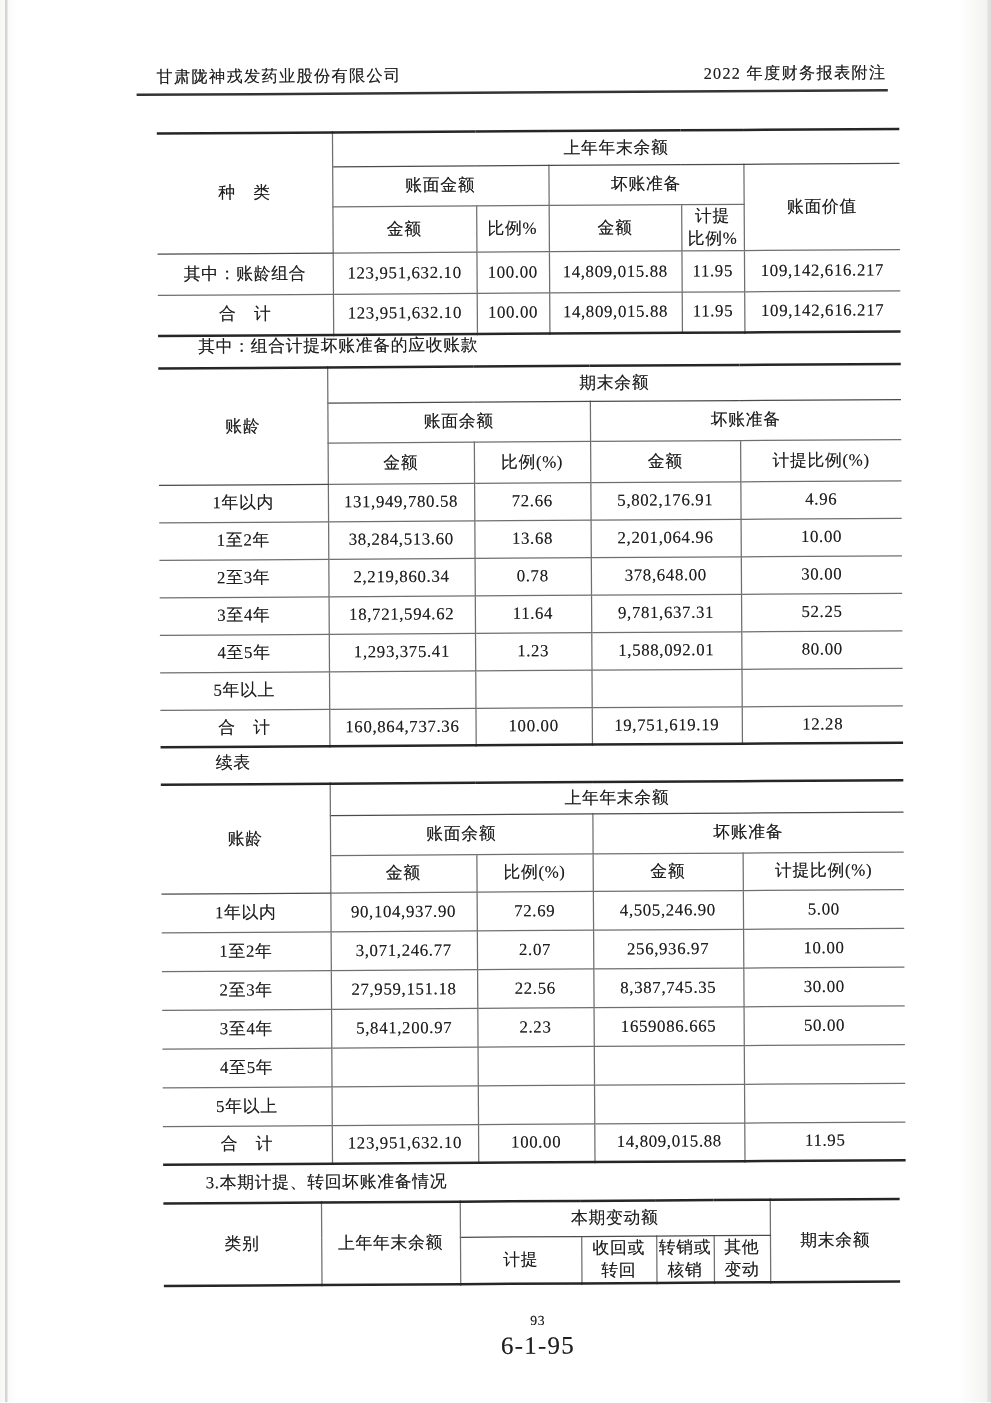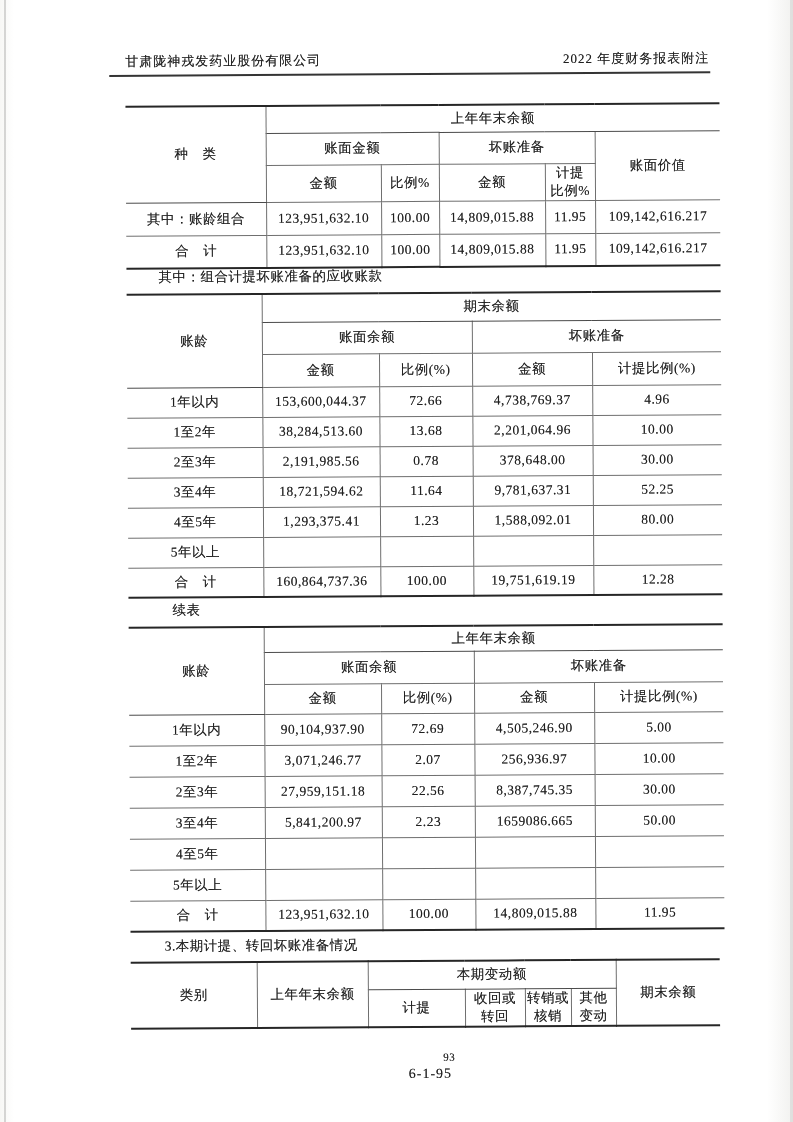--- a/index.html
+++ b/index.html
@@ -35,22 +35,22 @@
   #t3{left:128px;top:625px;width:594px;}
   .aging .c1{width:135px}.aging .c2{width:117px}.aging .c3{width:93px}
   .aging .c4{width:120px}.aging .c5{width:129px}
   #t4{left:128px;top:960px;width:589px;}
   #t4 .c1{width:126px}#t4 .c2{width:111px}#t4 .c3{width:97px}#t4 .c4{width:60px}
   #t4 .c5{width:46px}#t4 .c6{width:45px}#t4 .c7{width:104px}
   .note{font-size:13.5px;letter-spacing:.5px;}
   #note1{left:160px;top:267px;}
   #note2{left:172px;top:600px;}
   #note3{left:162px;top:936px;}
-  .pgnum{top:1051px;left:446px;transform:translateX(-50%);font-size:11px;letter-spacing:.5px;}
-  .pgcode{top:1066px;left:427px;transform:translateX(-50%);font-size:14px;letter-spacing:1px;}
+  .pgnum{top:1051px;left:427px;transform:translateX(-50%);font-size:11px;letter-spacing:.5px;}
+  .pgcode{top:1066px;left:427px;transform:translateX(-50%);font-size:20px;letter-spacing:1px;}
 </style>
 </head>
 <body>
 
 <div class="page">
   <div class="scan-edge-left"></div>
   <div class="scan-edge-right"></div>
   <div class="tilt">
 
     <div class="abs hdr-left">甘肃陇神戎发药业股份有限公司</div>
@@ -122,35 +122,35 @@
         <th colspan="2">坏账准备</th>
       </tr>
       <tr class="rh33">
         <th>金额</th>
         <th>比例(%)</th>
         <th>金额</th>
         <th>计提比例(%)</th>
       </tr>
       <tr class="rh30">
         <td class="cell-left">1年以内</td>
-        <td class="num cell-right">153,600,044.37</td>
+        <td class="num cell-right">131,949,780.58</td>
         <td class="num">72.66</td>
-        <td class="num cell-right">4,738,769.37</td>
+        <td class="num cell-right">5,802,176.91</td>
         <td class="num">4.96</td>
       </tr>
       <tr class="rh30">
         <td class="cell-left">1至2年</td>
         <td class="num cell-right">38,284,513.60</td>
         <td class="num">13.68</td>
         <td class="num cell-right">2,201,064.96</td>
         <td class="num">10.00</td>
       </tr>
       <tr class="rh30">
         <td class="cell-left">2至3年</td>
-        <td class="num cell-right">2,191,985.56</td>
+        <td class="num cell-right">2,219,860.34</td>
         <td class="num">0.78</td>
         <td class="num cell-right">378,648.00</td>
         <td class="num">30.00</td>
       </tr>
       <tr class="rh30">
         <td class="cell-left">3至4年</td>
         <td class="num cell-right">18,721,594.62</td>
         <td class="num">11.64</td>
         <td class="num cell-right">9,781,637.31</td>
         <td class="num">52.25</td>

